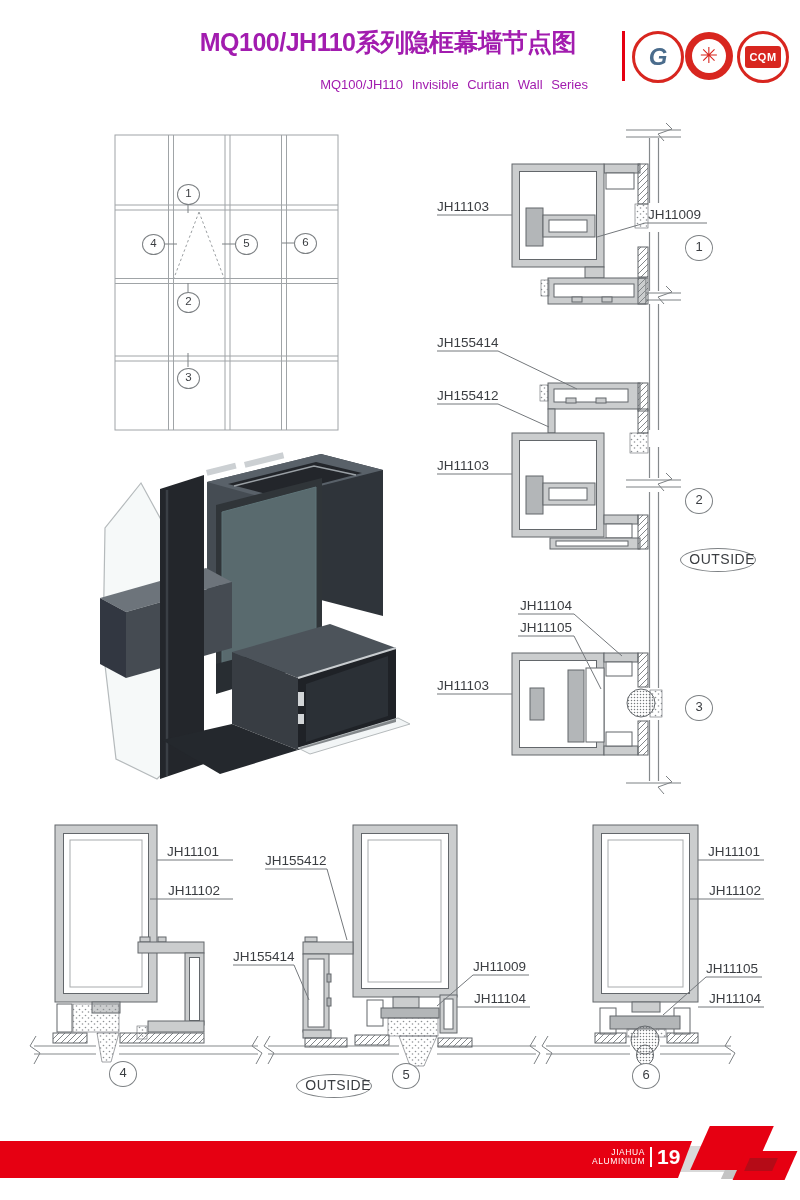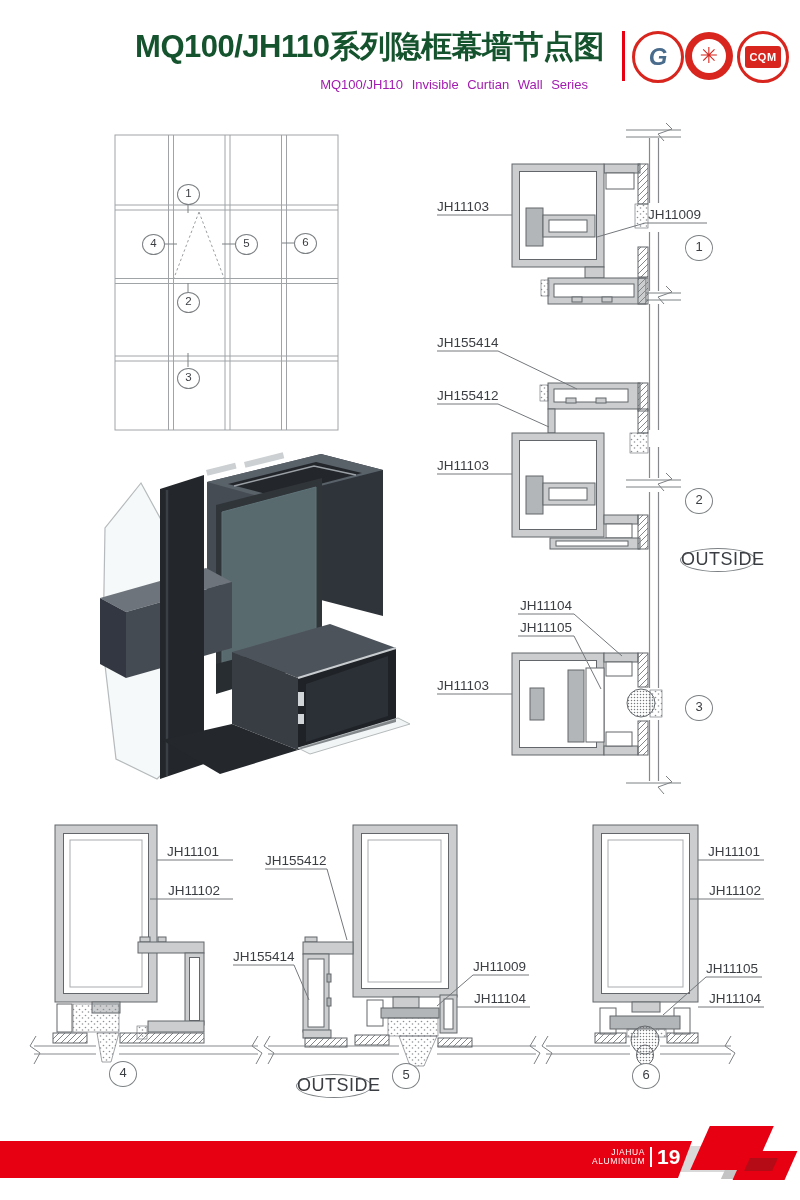--- a/index.html
+++ b/index.html
@@ -1,22 +1,22 @@
 <!DOCTYPE html>
 <html><head>
 <meta charset="utf-8">
 <style>
   html,body{margin:0;padding:0;background:#fff;}
   .page{position:relative;width:800px;height:1200px;background:#ffffff;overflow:hidden;
         font-family:"Liberation Sans","DejaVu Sans",sans-serif;}
   svg{position:absolute;left:0;top:0;}
 
   
-  .title{position:absolute;right:196px;top:26px;font-size:31px;font-weight:bold;
-         color:#14532d;letter-spacing:-0.5px;white-space:nowrap;z-index:3;}
+  .title{position:absolute;right:224px;top:26px;font-size:25px;font-weight:bold;
+         color:#a21caf;letter-spacing:-0.5px;white-space:nowrap;z-index:3;}
   .subtitle{position:absolute;right:212px;top:60px;font-size:13px;color:#a21caf;
             word-spacing:5px;white-space:nowrap;z-index:3;margin-top:17px;}
   .red-divider{position:absolute;left:622px;top:31px;width:3px;height:50px;z-index:3;}
   .logo{position:absolute;border-radius:50%;z-index:3;display:flex;align-items:center;justify-content:center;}
   .logo-gb{left:632px;top:31px;width:46px;height:46px;border:3px solid #d8261f;background:#fff;}
   .logo-gb span{font-size:24px;font-weight:bold;font-style:italic;color:#4a6c8c;}
   .logo-star{left:685px;top:32px;width:48px;height:48px;background:#d8261f;}
   .logo-star .inner{width:34px;height:34px;border-radius:50%;background:#fff;display:flex;
                     align-items:center;justify-content:center;color:#d8261f;font-size:22px;line-height:1;}
   .logo-cqm{left:737px;top:31px;width:46px;height:46px;border:3px solid #d8261f;background:#fff;}
@@ -25,21 +25,21 @@
 
   
   .lbl{position:absolute;font-size:13.5px;color:#3a3d41;white-space:nowrap;z-index:2;}
 
   
   .co{position:absolute;width:21px;height:19px;border:1px solid #7d8184;border-radius:50%;
       background:#fff;text-align:center;font-size:11.5px;line-height:17px;color:#3a3d41;z-index:2;}
   .cd{position:absolute;width:26px;height:24px;border:1px solid #7d8184;border-radius:50%;
       background:#fff;text-align:center;font-size:13px;line-height:22px;color:#3a3d41;z-index:2;}
   .outside{position:absolute;width:74px;height:22px;border:1px solid #7d8184;border-radius:50%;
-      background:#fff;text-align:right;font-size:18px;line-height:20px;color:#3a3d41;
+      background:#fff;text-align:right;font-size:14px;line-height:20px;color:#3a3d41;
       letter-spacing:0.5px;z-index:2;}
 
   
   .footer-bar{position:absolute;left:0;top:1141px;width:700px;height:37px;z-index:3;
       clip-path:polygon(0 0,692px 0,678px 100%,0 100%);}
   .footer-brand{position:absolute;left:592px;top:1146px;display:flex;align-items:center;z-index:4;color:#fff;}
   .brand-lines{text-align:right;font-weight:normal;font-size:8.5px;line-height:9px;letter-spacing:0.6px;}
   .brand-sep{width:2px;height:20px;background:#fff;margin:0 5px;}
   .page-num{font-size:21px;font-weight:bold;line-height:21px;}
   .deco{position:absolute;transform:skewX(-24deg);z-index:2;}

